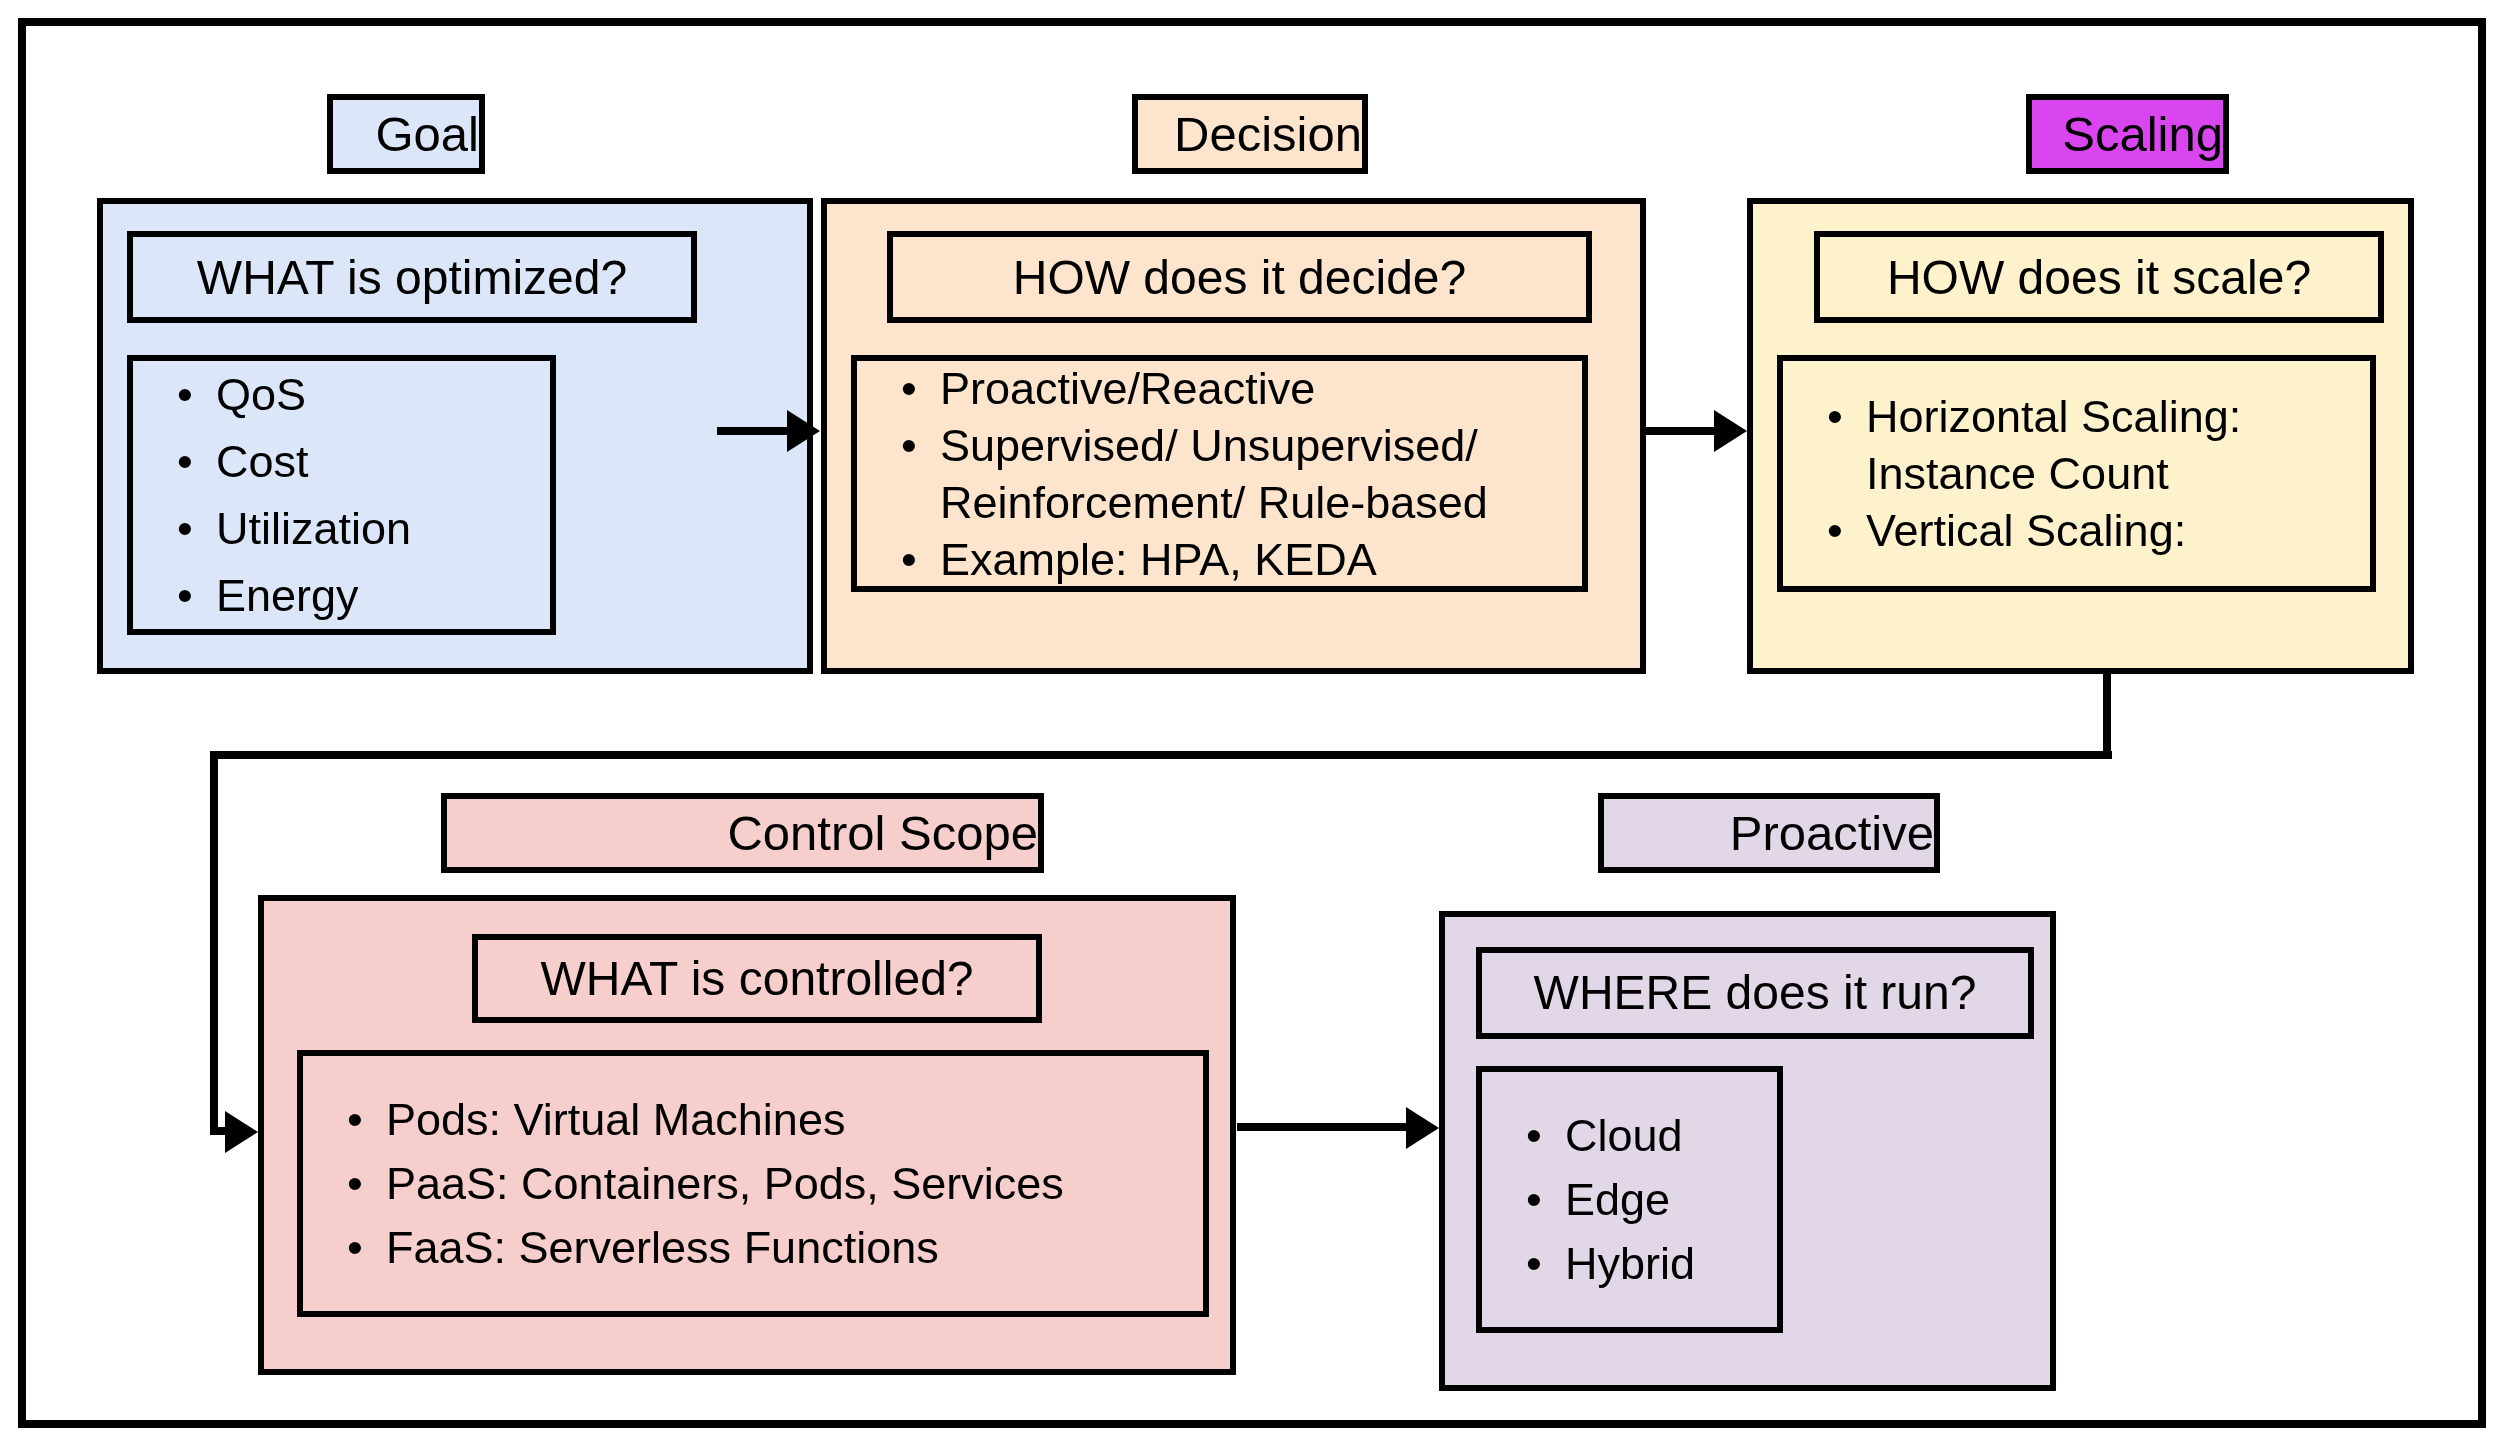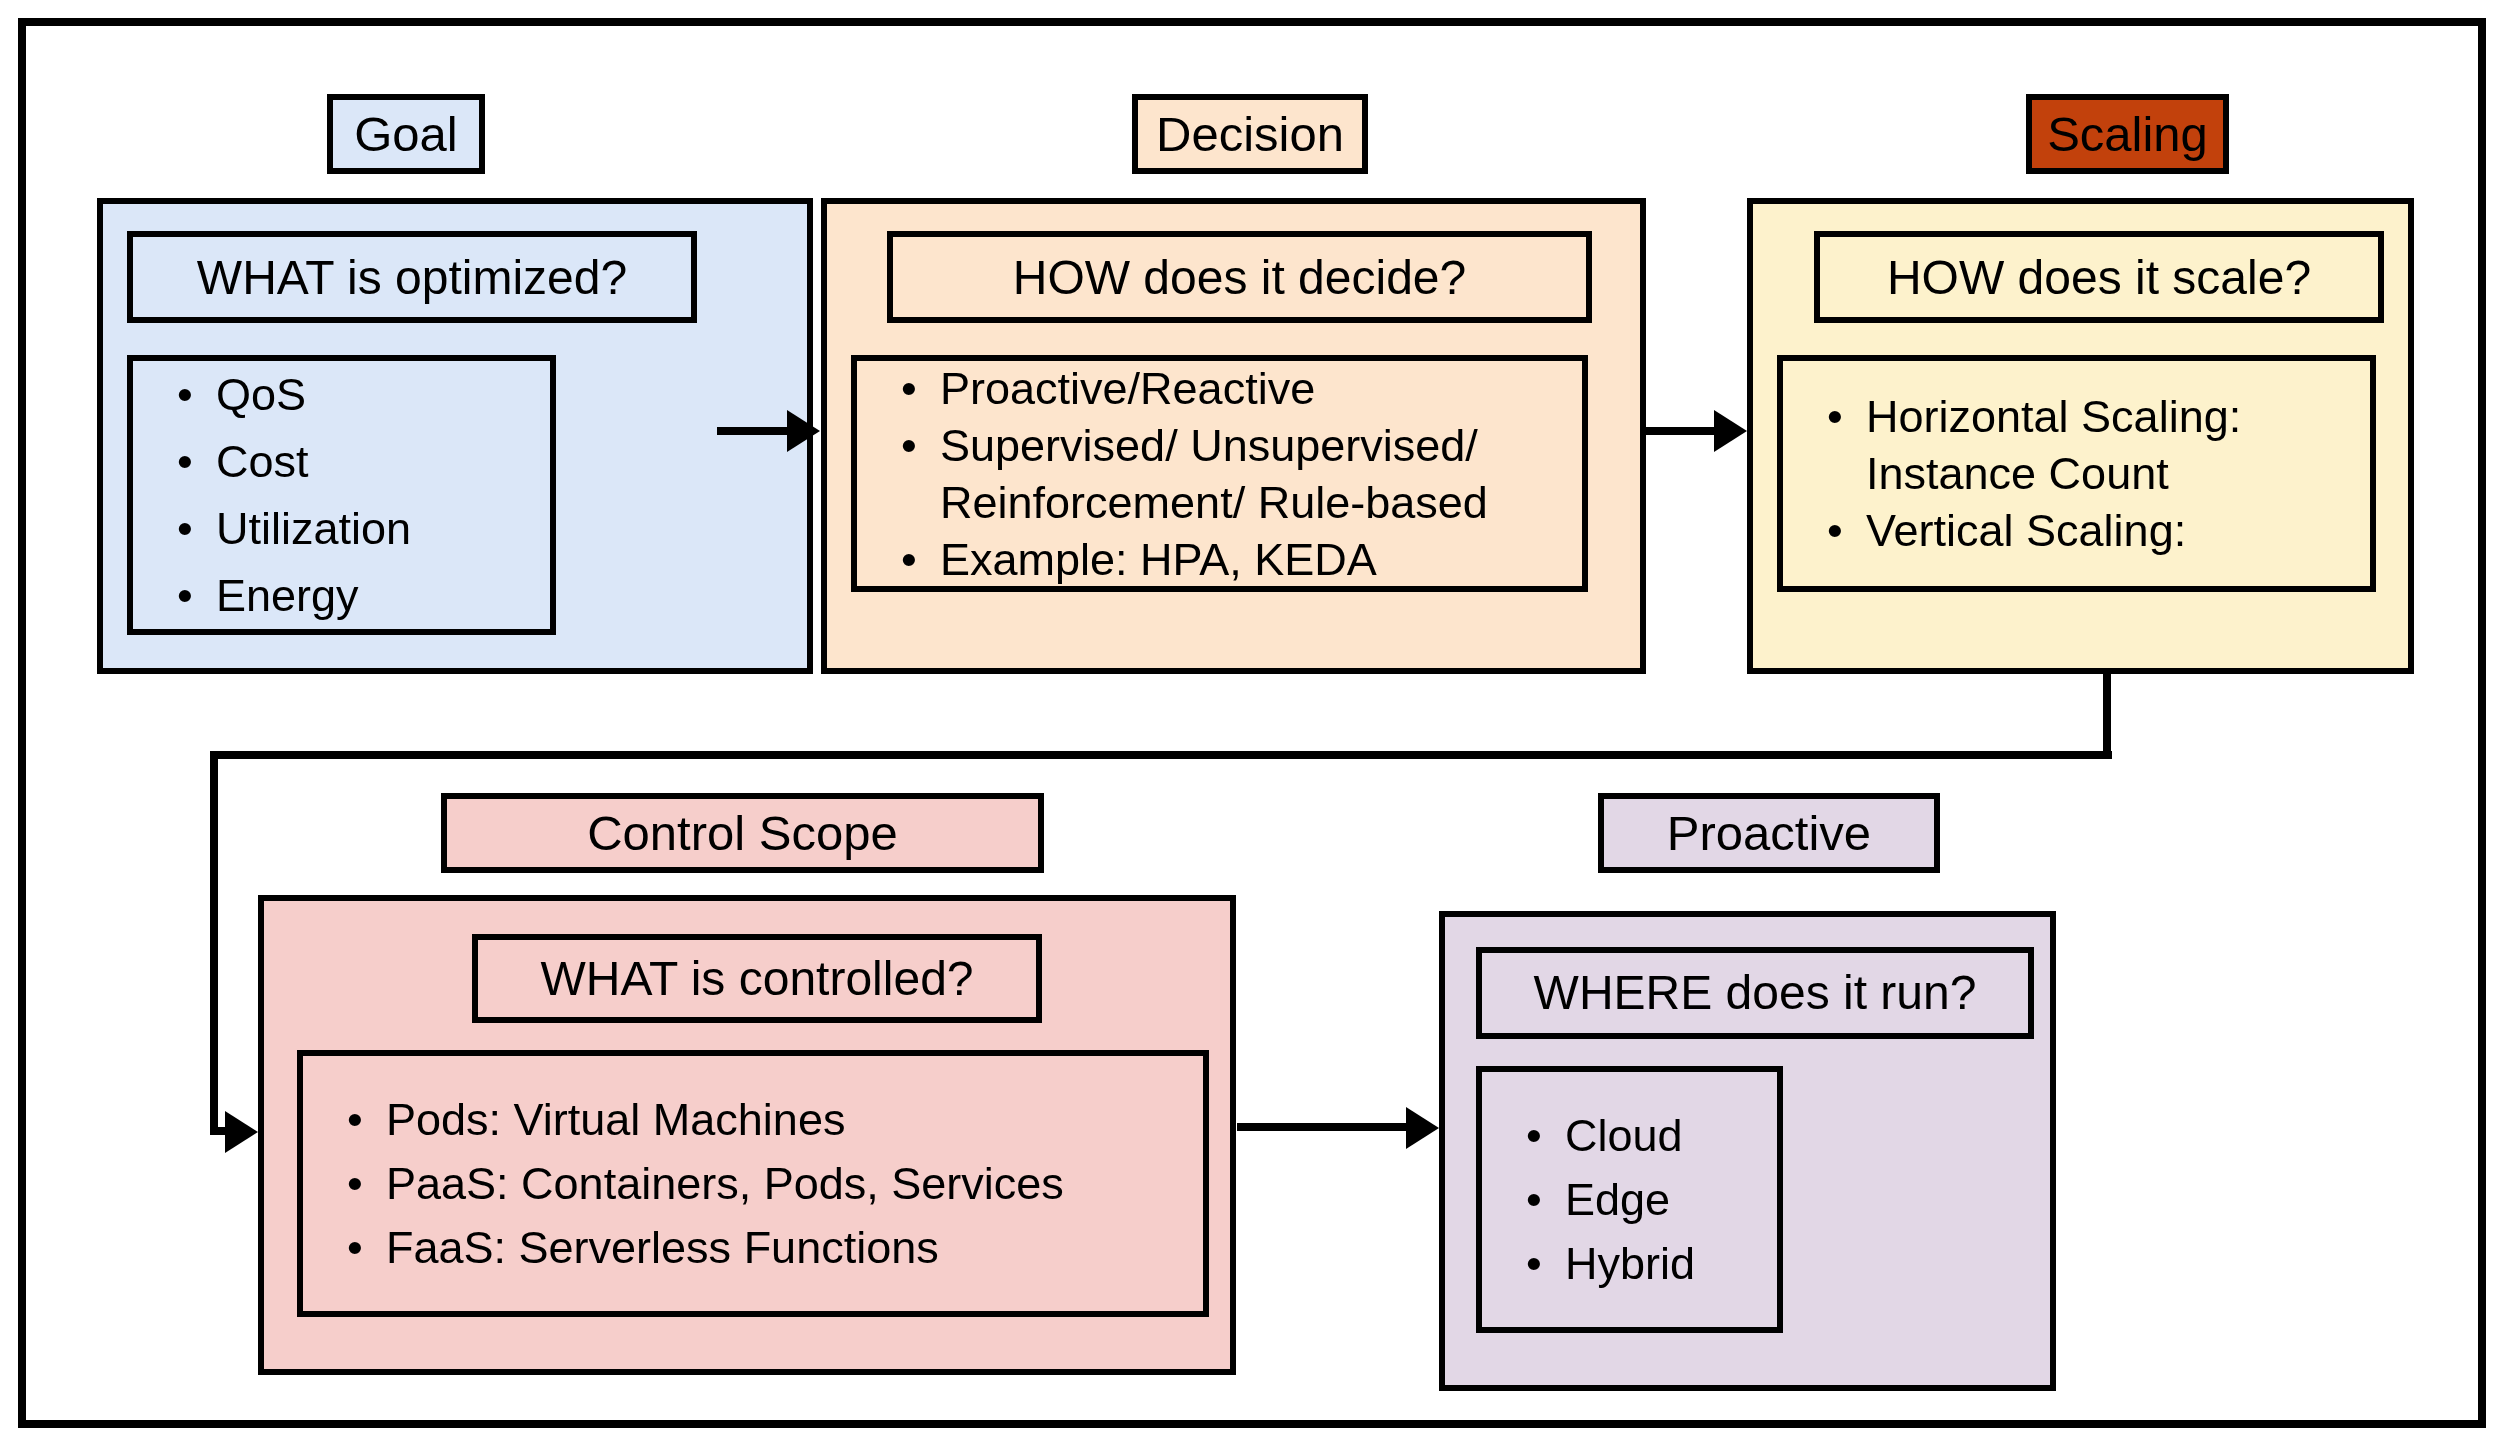--- a/index.html
+++ b/index.html
@@ -1,19 +1,19 @@
 <!DOCTYPE html>
 <html style="font-size:12.7px"><head>
 <meta charset="utf-8">
 <style>
   html,body{margin:0;padding:0;background:#ffffff;}
   body{width:2512px;height:1455px;position:relative;font-family:"Liberation Sans",sans-serif;color:#000;}
   .canvas{position:absolute;left:0;top:0;width:2512px;height:1455px;background:#fff;}
   .outer-border{position:absolute;left:18.3px;top:18.3px;width:2468px;height:1410px;border:8px solid #000;box-sizing:border-box;}
-  .tag{position:absolute;border:6.4px solid #000;box-sizing:border-box;display:flex;align-items:center;justify-content:center;font-size:49px;}
+  .tag{position:absolute;border:6.4px solid #000;box-sizing:border-box;display:flex;align-items:center;justify-content:flex-end;font-size:49px;}
   .panel{position:absolute;border:6.4px solid #000;box-sizing:border-box;}
   .hdr{position:absolute;border:6.4px solid #000;box-sizing:border-box;display:flex;align-items:center;justify-content:center;font-size:48px;}
   .list{position:absolute;border:6.4px solid #000;box-sizing:border-box;display:flex;flex-direction:column;justify-content:center;padding-left:21px;font-size:45px;}
   .lh84 .li{line-height:67px;}
   .lh72 .li{line-height:57px;}
   .lh80 .li{line-height:64px;}
   .li{display:flex;}
   .dot{width:62px;text-align:center;flex:0 0 62px;}
   .txt{flex:1 1 auto;}
   .seg{position:absolute;background:#000;}
@@ -24,21 +24,21 @@
 
 <div class="canvas">
   <div class="outer-border"></div>
 
   <div class="tag" style="left: 327px; top: 94px; width: 158px; height: 80px; background-color: rgb(219, 231, 248);">
     <span>Goal</span>
   </div>
   <div class="tag" style="left: 1132px; top: 94px; width: 236px; height: 80px; background-color: rgb(253, 229, 205);">
     <span>Decision</span>
   </div>
-  <div class="tag" style="left: 2026px; top: 94px; width: 203px; height: 80px; background-color: #c2410c;">
+  <div class="tag" style="left: 2026px; top: 94px; width: 203px; height: 80px; background-color: #d946ef;">
     <span>Scaling</span>
   </div>
 
   <div class="panel" style="left: 97px; top: 198px; width: 716px; height: 476px; background-color: rgb(219, 231, 248);">
     <div class="hdr" style="left:24px;top:27px;width:570px;height:92px;">
       <span>WHAT is optimized?</span>
     </div>
     <div class="list lh84" style="left:24px;top:151px;width:429px;height:280px;">
         <div class="li">
           <span class="dot">•</span>

